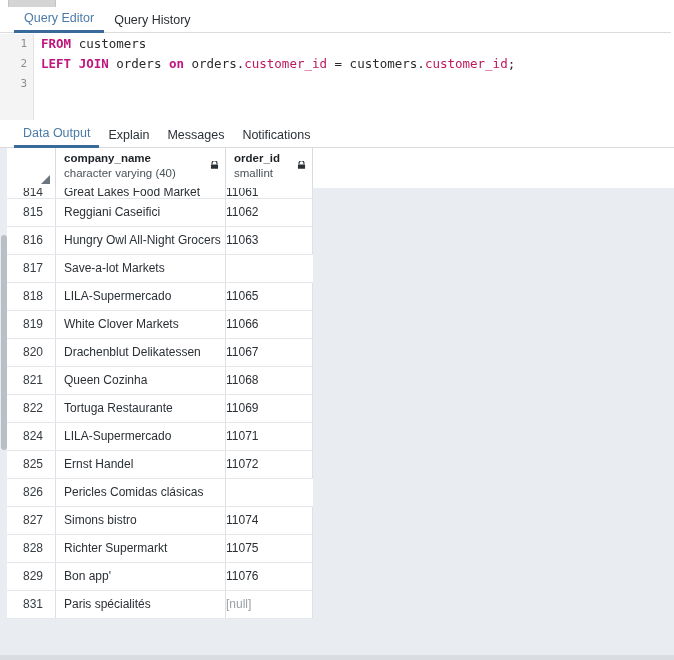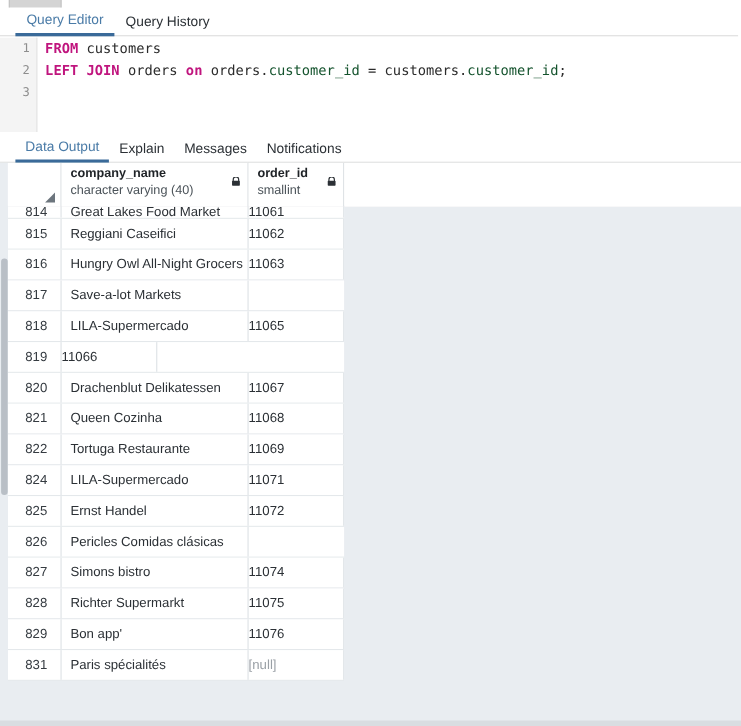--- a/index.html
+++ b/index.html
@@ -90,21 +90,21 @@
   }
   #sql-lines .line {
     height: 20px;
     line-height: 20px;
     font-family: "DejaVu Sans Mono", monospace;
     font-size: 12.5px;
     color: #2b2b2b;
     white-space: pre;
   }
   .kw  { color: #c0157e; font-weight: bold; }
-  .idf { color: #14532d; }
+  .idf { color: #be185d; }
   .pln { color: #2b2b2b; }
 
   
   #result-tabbar {
     position: absolute;
     top: 122px; left: 0;
     width: 674px; height: 26px;
     background: #ffffff;
     border-bottom: 1px solid #dcdcdc;
     display: flex;
@@ -337,20 +337,21 @@
         <div class="cell c-num">817</div>
         <div class="cell c-name">Save-a-lot Markets</div>
       </div>
       <div class="row">
         <div class="cell c-num">818</div>
         <div class="cell c-name">LILA-Supermercado</div>
         <div class="cell c-ord">11065</div>
       </div>
       <div class="row">
         <div class="cell c-num">819</div>
+        <div class="cell c-name">White Clover Markets</div>
         <div class="cell c-ord">11066</div>
       </div>
       <div class="row">
         <div class="cell c-num">820</div>
         <div class="cell c-name">Drachenblut Delikatessen</div>
         <div class="cell c-ord">11067</div>
       </div>
       <div class="row">
         <div class="cell c-num">821</div>
         <div class="cell c-name">Queen Cozinha</div>

